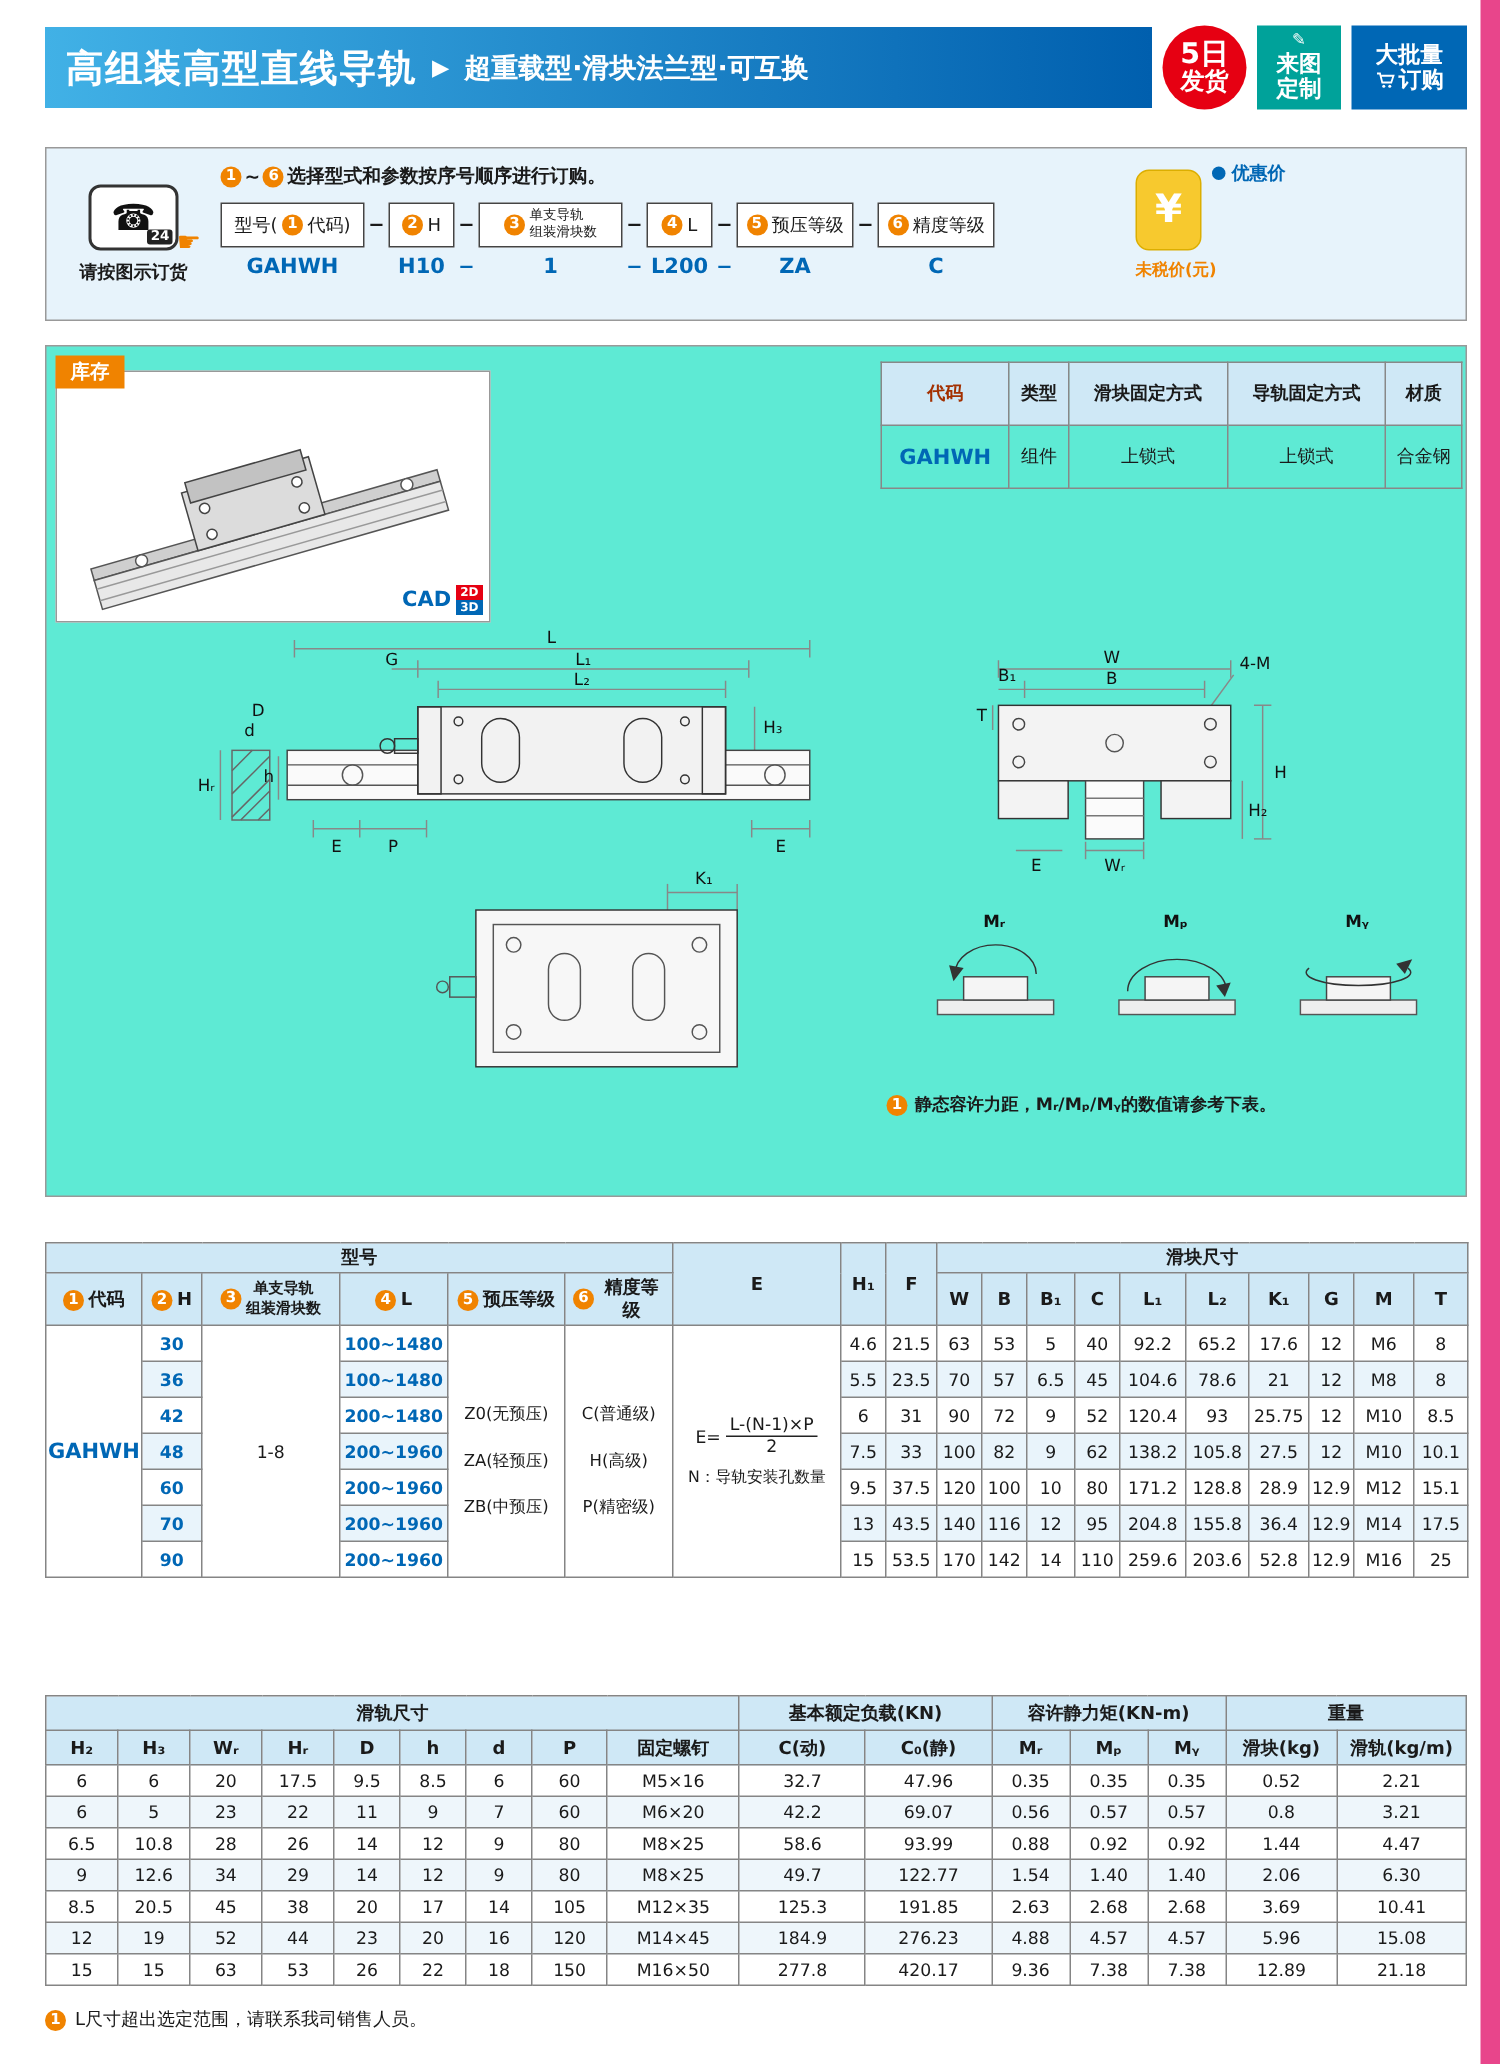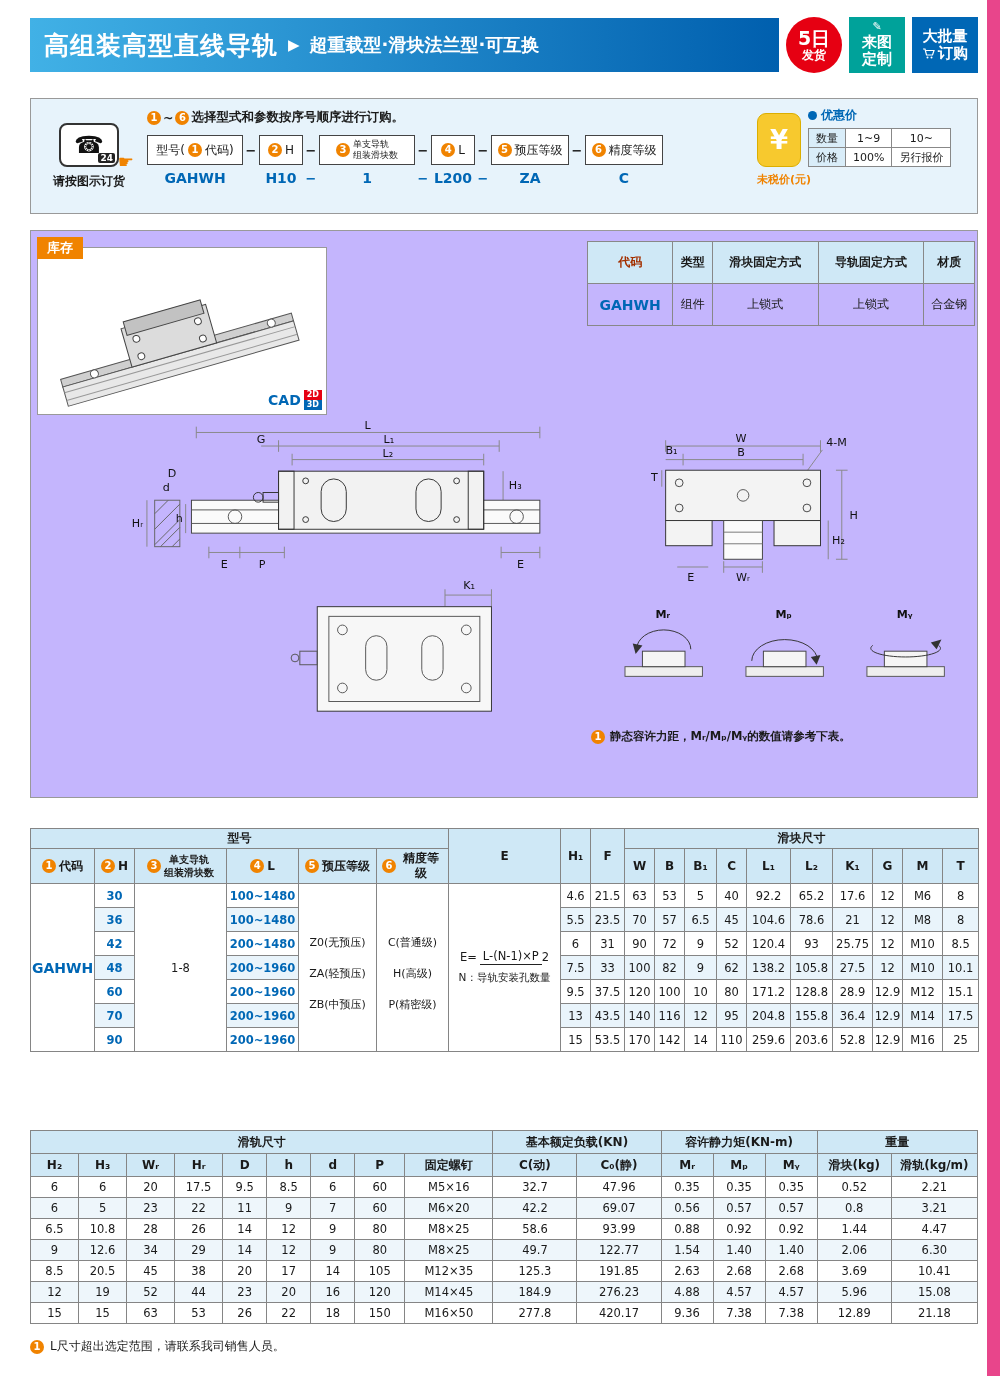--- a/index.html
+++ b/index.html
@@ -8,25 +8,25 @@
 .pink-strip{position:absolute;right:0;top:0;width:13px;height:1376px;background:#e8458b;}
 
 
 .header{position:absolute;left:30px;top:16px;width:948px;height:58px;display:flex;align-items:center;gap:7px;}
 .title-bar{flex:1;height:54px;background:linear-gradient(90deg,#41b1e6,#005fae);display:flex;align-items:center;color:#fff;padding:12px 14px;gap:10px;}
 .title-main{font-size:25px;font-weight:bold;letter-spacing:1px;white-space:nowrap;}
 .title-arrow{font-size:15px;}
 .title-sub{font-size:18px;font-weight:bold;white-space:nowrap;}
 .badge-ship{width:56px;height:56px;border-radius:50%;background:#e60012;color:#fff;display:flex;flex-direction:column;align-items:center;justify-content:center;line-height:1.05;flex:none;}
 .badge-ship .b1{font-size:19px;font-weight:bold;}
-.badge-ship .b2{font-size:12px;font-weight:bold;}
+.badge-ship .b2{font-size:16px;font-weight:bold;font-family:Liberation Mono, monospace;}
 .badge-custom{width:56px;height:56px;background:#00a29a;color:#fff;display:flex;flex-direction:column;align-items:center;justify-content:center;line-height:1.15;flex:none;}
 .badge-custom .line{font-size:15px;font-weight:bold;}
 .badge-custom .pen{font-size:11px;}
-.badge-bulk{width:66px;height:56px;background:#0067b5;color:#fff;display:flex;flex-direction:column;align-items:center;justify-content:center;line-height:1.15;flex:none;}
+.badge-bulk{width:77px;height:56px;background:#0067b5;color:#fff;display:flex;flex-direction:column;align-items:center;justify-content:center;line-height:1.15;flex:none;}
 .badge-bulk .line{font-size:15px;font-weight:bold;}
 .badge-bulk .row2{display:flex;align-items:center;gap:3px;}
 
 
 .order-box{position:absolute;left:30px;top:98px;width:948px;height:116px;border:1px solid #999;background:#e7f3fb;display:flex;}
 .phone-col{width:116px;display:flex;flex-direction:column;align-items:center;justify-content:center;gap:6px;}
 .phone-icon{position:relative;width:60px;height:44px;border:2px solid #333;border-radius:8px;background:#fff;display:flex;align-items:center;justify-content:center;}
 .phone-glyph{font-size:24px;color:#111;line-height:1;}
 .phone-24{position:absolute;right:2px;bottom:2px;background:#222;color:#fff;font-size:9px;font-weight:bold;padding:0 2px;border-radius:2px;}
 .hand{position:absolute;right:-17px;bottom:-7px;color:#f08300;font-size:18px;}
@@ -46,21 +46,21 @@
 .yen-badge{width:44px;height:54px;background:#f7c92e;border:1px solid #dcae00;border-radius:9px;display:flex;align-items:center;justify-content:center;color:#fff;font-size:26px;font-weight:bold;flex:none;margin-top:6px;}
 .price-right{flex:1;}
 .price-title{color:#0067b5;font-weight:bold;font-size:12px;display:flex;align-items:center;gap:4px;}
 .dot{width:9px;height:9px;border-radius:50%;background:#0067b5;flex:none;}
 table.price{border-collapse:collapse;margin-top:4px;font-size:11px;}
 table.price td{border:1px solid #888;padding:1.5px 7px;background:#fff;text-align:center;white-space:nowrap;}
 table.price td.hd{background:#d9edf9;}
 .tax-note{color:#f08300;font-size:11px;margin-top:5px;font-weight:bold;}
 
 
-.stock-box{position:absolute;left:30px;top:230px;width:948px;height:568px;border:1px solid #999;background:#c4b5fd;}
+.stock-box{position:absolute;left:30px;top:230px;width:948px;height:568px;border:1px solid #999;background:#5eead4;}
 .stock-tag{position:absolute;left:6px;top:6px;background:#f08300;color:#fff;font-size:13px;font-weight:bold;padding:2px 10px;z-index:3;}
 .product-box{position:absolute;left:6px;top:16px;width:290px;height:168px;border:1px solid #999;background:#fff;}
 .cad-badge{position:absolute;right:4px;bottom:4px;display:flex;align-items:center;gap:3px;}
 .cad-text{color:#0067b5;font-weight:bold;font-size:14px;}
 .cad-dd{display:flex;flex-direction:column;line-height:1;}
 .cad-2d{background:#e60012;color:#fff;font-size:8px;font-weight:bold;padding:1px 3px;}
 .cad-3d{background:#0067b5;color:#fff;font-size:8px;font-weight:bold;padding:1px 3px;}
 table.info{position:absolute;left:556px;top:10px;width:388px;border-collapse:collapse;font-size:12px;text-align:center;}
 table.info th{background:#cfe8f6;border:1px solid #888;font-weight:bold;padding:3px 2px;height:42px;line-height:1.25;}
 table.info td{border:1px solid #888;height:42px;}
@@ -76,21 +76,21 @@
 table.main td{border:1px solid #858585;padding:4.5px 1px;}
 .blue{color:#0067b5;font-weight:bold;}
 .code-big{font-size:14px;}
 .hd-stack{display:flex;flex-direction:column;align-items:center;gap:1px;}
 .hd-inline{display:inline-flex;align-items:center;gap:3px;justify-content:center;}
 .hd-small{font-size:10px;line-height:1.2;}
 .pp{padding:0;}
 .pp-stack{display:flex;flex-direction:column;justify-content:center;gap:16px;font-size:11px;margin-top:12px;}
 .e-cell{font-size:11.5px;}
 .e-main{display:flex;align-items:center;justify-content:center;gap:3px;}
-.frac{display:inline-flex;flex-direction:row;align-items:center;line-height:1.2;}
+.frac{display:inline-flex;flex-direction:column;align-items:center;line-height:1.2;}
 .frac .top{border-bottom:1px solid #222;padding:0 3px;}
 .e-note{margin-top:6px;font-size:10.5px;}
 #main-tbody tr:nth-child(even) td{background:#e9f4fb;}
 
 
 table.dim{position:absolute;left:30px;top:1130px;width:948px;border-collapse:collapse;table-layout:fixed;font-size:11.5px;text-align:center;border:1.5px solid #555;}
 table.dim th{background:#cfe8f6;border:1px solid #858585;padding:2.5px 1px;font-size:12px;}
 table.dim td{border:1px solid #858585;padding:3px 1px;}
 #dim-tbody tr:nth-child(even) td{background:#eef6fb;}
 
@@ -196,34 +196,20 @@
     </div>
   </div>
   <div class="price-col">
     <div class="price-flex">
       <div class="yen-badge">¥</div>
       <div class="price-right">
         <div class="price-title">
           <span class="dot"></span>
           <span>优惠价</span>
         </div>
-        <table class="price">
-          <tbody>
-              <tr>
-            <td class="hd">数量</td>
-            <td>1~9</td>
-            <td>10~</td>
-          </tr>
-          <tr>
-            <td class="hd">价格</td>
-            <td>100%</td>
-            <td>另行报价</td>
-          </tr>
-        </tbody>
-          </table>
       </div>
     </div>
     <div class="tax-note">未税价(元)</div>
   </div>
 </div>
 
 <div class="stock-box">
   <div class="stock-tag">库存</div>
 
   <div class="product-box">

